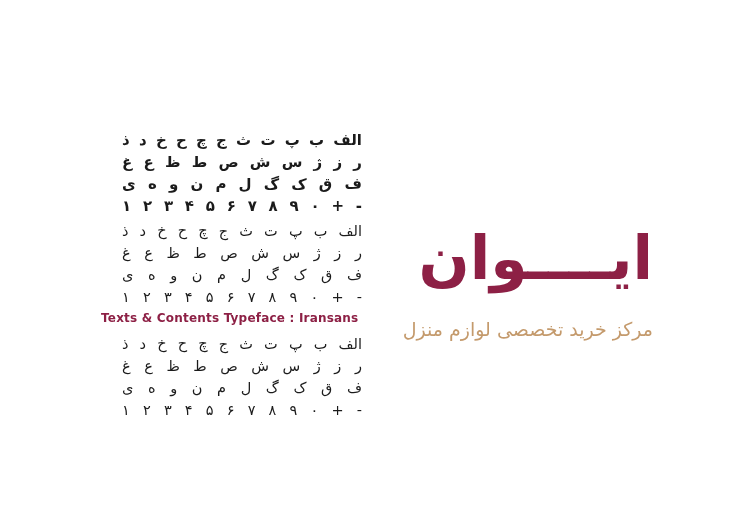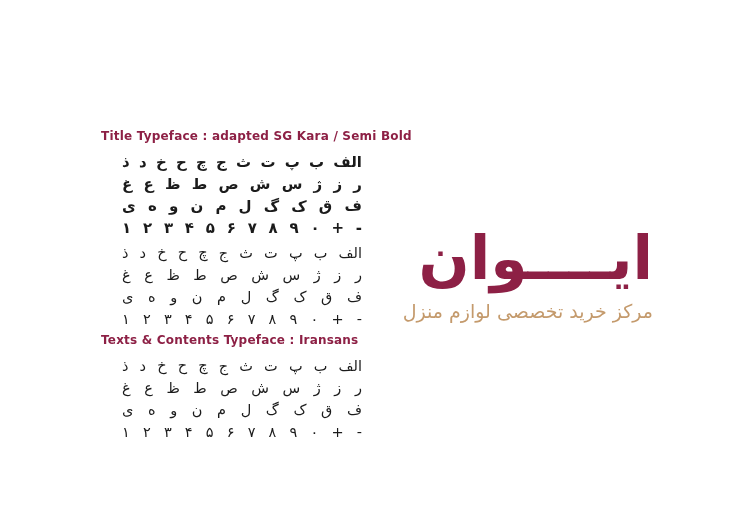--- a/index.html
+++ b/index.html
@@ -66,34 +66,33 @@
     font-weight:700;
     font-size:60px;
     line-height:76px;
     color:var(--maroon);
     white-space:nowrap;
   }
   .tagline{
     font-family:"DejaVu Sans",sans-serif;
     font-size:19px;
     line-height:24px;
-    margin-top:3px;
+    margin-top:21px;
     color:var(--gold);
     white-space:nowrap;
   }
 </style>
 </head>
 <body>
 
 <div class="page">
 
   <div class="specimens">
 
     <section class="specimen-section semibold">
-      <h3 class="section-title">Title Typeface : adapted SG Kara / Semi Bold</h3>
       <div class="glyph-rows">
         <div class="glyph-row rtl">
             <span class="glyph">الف</span>
             <span class="glyph">ب</span>
             <span class="glyph">پ</span>
             <span class="glyph">ت</span>
             <span class="glyph">ث</span>
             <span class="glyph">ج</span>
             <span class="glyph">چ</span>
             <span class="glyph">ح</span>

